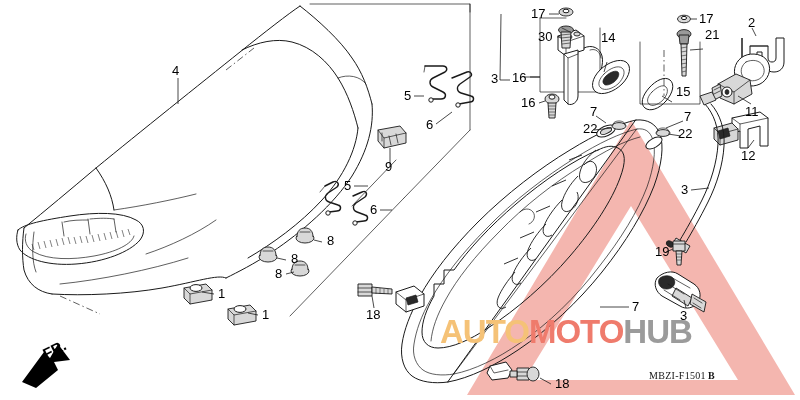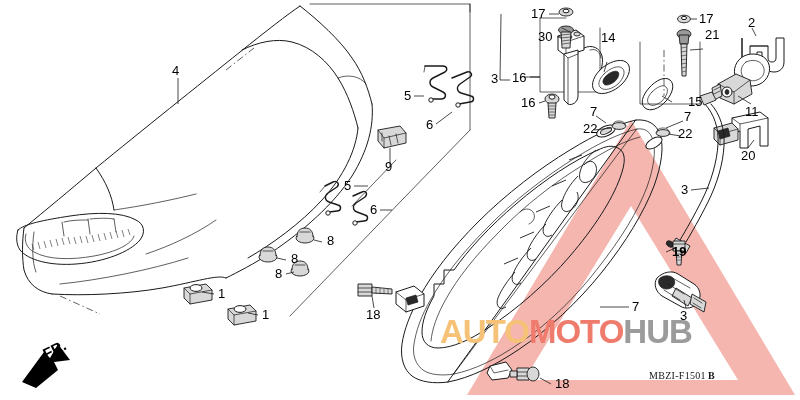--- a/index.html
+++ b/index.html
@@ -545,32 +545,32 @@
   <div class="callout" style="left:218px; top:287px;">1</div>
   <div class="callout" style="left:262px; top:308px;">1</div>
   <div class="callout" style="left:366px; top:308px;">18</div>
   <div class="callout" style="left:555px; top:377px;">18</div>
   <div class="callout" style="left:531px; top:7px;">17</div>
   <div class="callout" style="left:538px; top:30px;">30</div>
   <div class="callout" style="left:491px; top:72px;">3</div>
   <div class="callout" style="left:512px; top:71px;">16</div>
   <div class="callout" style="left:521px; top:96px;text-align:right;">16</div>
   <div class="callout" style="left:601px; top:31px;">14</div>
-  <div class="callout" style="left:676px; top:95px;margin-left:12px;">15</div>
+  <div class="callout" style="left:676px; top:85px;">15</div>
   <div class="callout" style="left:590px; top:105px;">7</div>
   <div class="callout" style="left:583px; top:122px;">22</div>
   <div class="callout" style="left:684px; top:110px;">7</div>
   <div class="callout" style="left:678px; top:127px;">22</div>
   <div class="callout" style="left:699px; top:12px;">17</div>
   <div class="callout" style="left:705px; top:28px;">21</div>
   <div class="callout" style="left:748px; top:16px;">2</div>
   <div class="callout" style="left:745px; top:105px;">11</div>
-  <div class="callout" style="left:741px; top:149px;">20</div>
+  <div class="callout" style="left:741px; top:149px;">12</div>
   <div class="callout" style="left:681px; top:183px;">3</div>
-  <div class="callout" style="left:672px; top:245px;font-weight:bold;">19</div>
+  <div class="callout" style="left:655px; top:245px;">19</div>
   <div class="callout" style="left:680px; top:309px;">3</div>
   <div class="callout" style="left:632px; top:300px;">7</div>
 
   <div id="fr-label">FR.</div>
 
   <div id="watermark-wordmark">
     <span class="wm-auto">AUTO</span><span class="wm-moto">MOTO</span><span class="wm-hub">HUB</span>
   </div>
 
   <div id="part-number">

